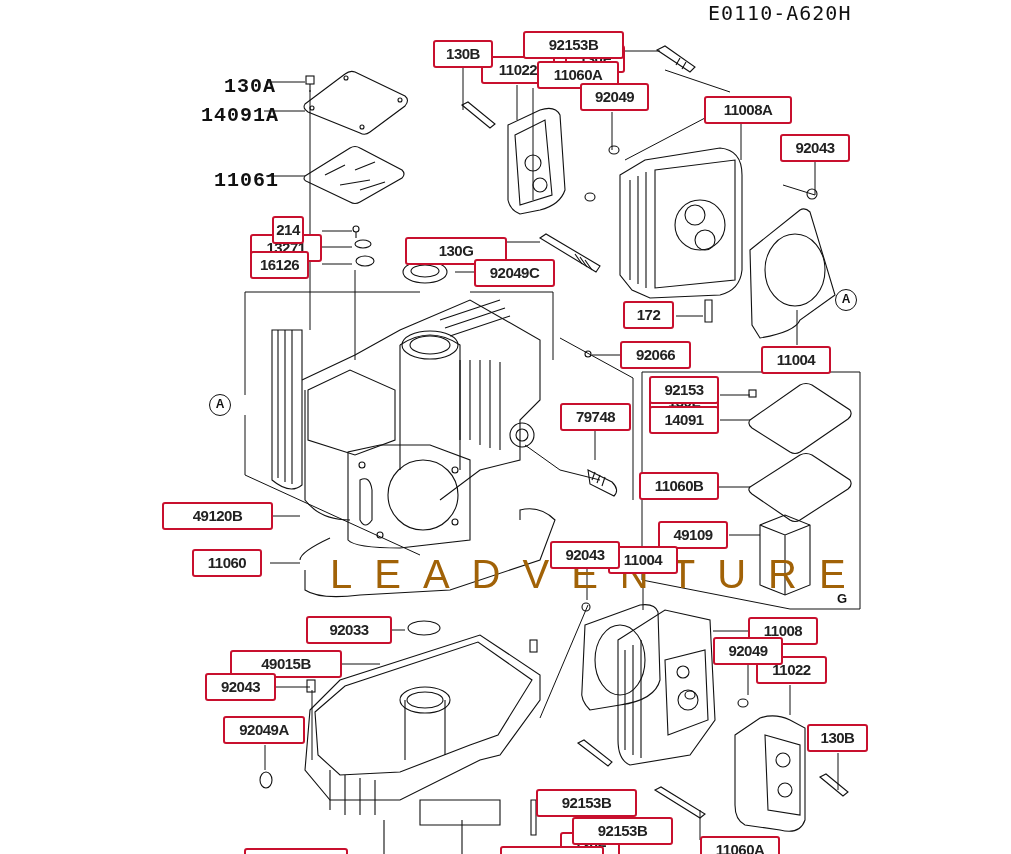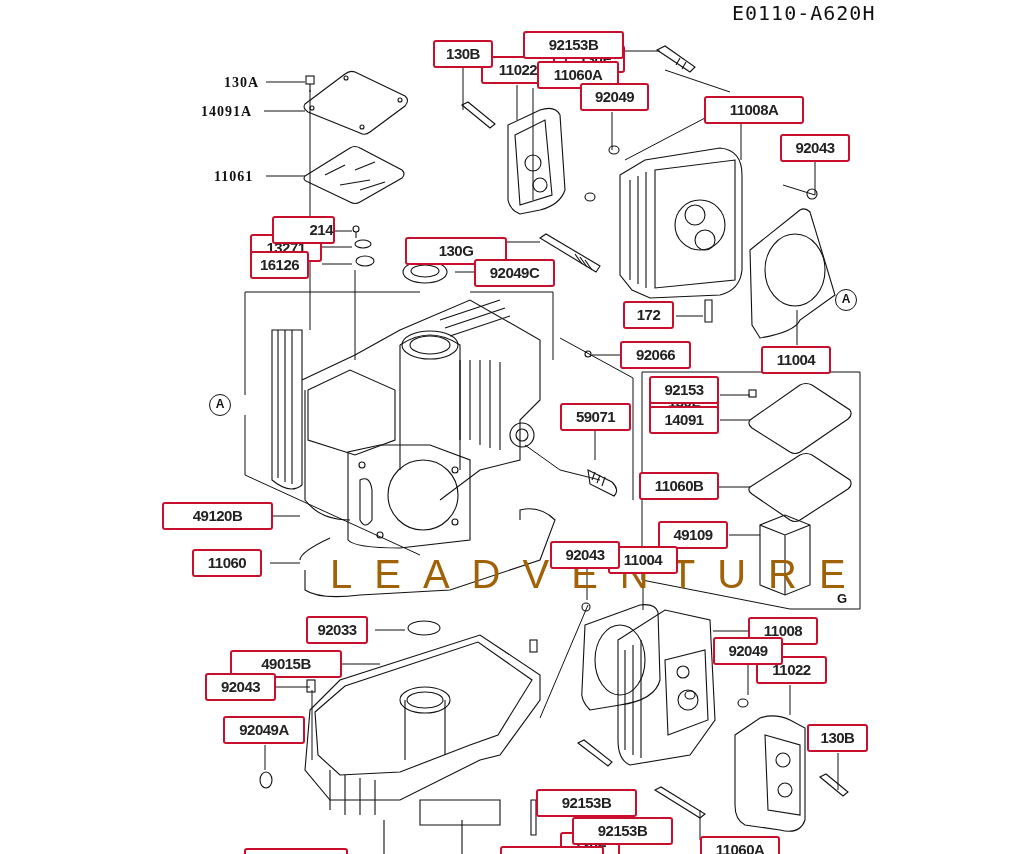--- a/index.html
+++ b/index.html
@@ -1,19 +1,19 @@
 <!DOCTYPE html>
 <html><head>
   <meta charset="utf-8">
   <style>
     html, body { margin:0; padding:0; background:#ffffff; }
     body { width:1011px; height:854px; position:relative; overflow:hidden; font-family:"Liberation Sans", sans-serif; }
     #art { position:absolute; left:0; top:0; width:1011px; height:854px; }
-    .title { position:absolute; left:708px; top:1px; font-family:"DejaVu Sans Mono", monospace; font-size:20px; letter-spacing:1px; color:#111;margin-left:24px; }
-    .plain { position:absolute; font-family:Liberation Serif, serif; font-size:14px; font-weight:bold; letter-spacing:1px; color:#111; }
+    .title { position:absolute; left:708px; top:1px; font-family:"DejaVu Sans Mono", monospace; font-size:20px; letter-spacing:1px; color:#111; }
+    .plain { position:absolute; font-family:Liberation Mono, monospace; font-size:20px; font-weight:bold; letter-spacing:1px; color:#111; }
     .lbl { position:absolute; box-sizing:border-box; height:28px; border:2px solid #c8102e; border-radius:3px; background:#fff; color:#222;
            font-family:"Liberation Sans Narrow","Liberation Sans", sans-serif; font-size:15px; font-weight:bold; text-align:center; line-height:24px;
            letter-spacing:-0.5px; cursor:pointer; }
     .circ { position:absolute; width:22px; height:22px; border:1.5px solid #111; border-radius:50%; background:#fff; box-sizing:border-box;
             font-size:12px; font-weight:bold; text-align:center; line-height:19px; color:#111; }
     .g { position:absolute; font-size:13px; font-weight:bold; color:#111; }
     .wm { position:absolute; left:330px; top:552px; font-size:40px; letter-spacing:22px; color:#a16207; font-family:"Liberation Sans", sans-serif; }
   </style>
 </head>
 <body>
@@ -243,46 +243,46 @@
 <div class="circ" style="left:209px;top:394px;">A</div>
 <div class="circ" style="left:835px;top:289px;">A</div>
 <div class="g" style="left:837px;top:591px;">G</div>
 
 <div class="lbl" style="left:481px;top:56px;width:74px;">11022</div>
 <div class="lbl" style="left:565px;top:45px;width:60px;">130F</div>
 <div class="lbl" style="left:537px;top:61px;width:82px;">11060A</div>
 <div class="lbl" style="left:433px;top:40px;width:60px;">130B</div>
 <div class="lbl" style="left:523px;top:31px;width:101px;">92153B</div>
 <div class="lbl" style="left:580px;top:83px;width:69px;">92049</div>
-<div class="lbl" style="left:704px;top:96px;width:100px;">11008A</div>
+<div class="lbl" style="left:704px;top:96px;width:88px;">11008A</div>
 <div class="lbl" style="left:780px;top:134px;width:70px;">92043</div>
 
 <div class="lbl" style="left:250px;top:234px;width:72px;">13271</div>
-<div class="lbl" style="left:272px;top:216px;width:63px;text-align:right;">214</div>
+<div class="lbl" style="left:272px;top:216px;width:32px;">214</div>
 <div class="lbl" style="left:250px;top:251px;width:59px;">16126</div>
 
 <div class="lbl" style="left:405px;top:237px;width:102px;">130G</div>
 <div class="lbl" style="left:474px;top:259px;width:81px;">92049C</div>
 <div class="lbl" style="left:623px;top:301px;width:51px;">172</div>
 <div class="lbl" style="left:620px;top:341px;width:71px;">92066</div>
 <div class="lbl" style="left:761px;top:346px;width:70px;">11004</div>
 
 <div class="lbl" style="left:649px;top:388px;width:70px;">130L</div>
 <div class="lbl" style="left:649px;top:376px;width:70px;">92153</div>
 <div class="lbl" style="left:649px;top:406px;width:70px;">14091</div>
-<div class="lbl" style="left:560px;top:403px;width:71px;">59071</div>
+<div class="lbl" style="left:560px;top:403px;width:71px;">79748</div>
 <div class="lbl" style="left:639px;top:472px;width:80px;">11060B</div>
 <div class="lbl" style="left:658px;top:521px;width:70px;">49109</div>
 
 <div class="lbl" style="left:162px;top:502px;width:111px;">49120B</div>
 <div class="lbl" style="left:192px;top:549px;width:70px;">11060</div>
 <div class="lbl" style="left:608px;top:546px;width:70px;">11004</div>
 <div class="lbl" style="left:550px;top:541px;width:70px;">92043</div>
 
-<div class="lbl" style="left:306px;top:616px;width:62px;">92033</div>
+<div class="lbl" style="left:306px;top:616px;width:86px;">92033</div>
 <div class="lbl" style="left:230px;top:650px;width:112px;">49015B</div>
 <div class="lbl" style="left:205px;top:673px;width:71px;">92043</div>
 <div class="lbl" style="left:223px;top:716px;width:82px;">92049A</div>
 
 <div class="lbl" style="left:748px;top:617px;width:70px;">11008</div>
 <div class="lbl" style="left:756px;top:656px;width:71px;">11022</div>
 <div class="lbl" style="left:713px;top:637px;width:70px;">92049</div>
 <div class="lbl" style="left:807px;top:724px;width:61px;">130B</div>
 
 <div class="lbl" style="left:560px;top:832px;width:60px;">130F</div>

